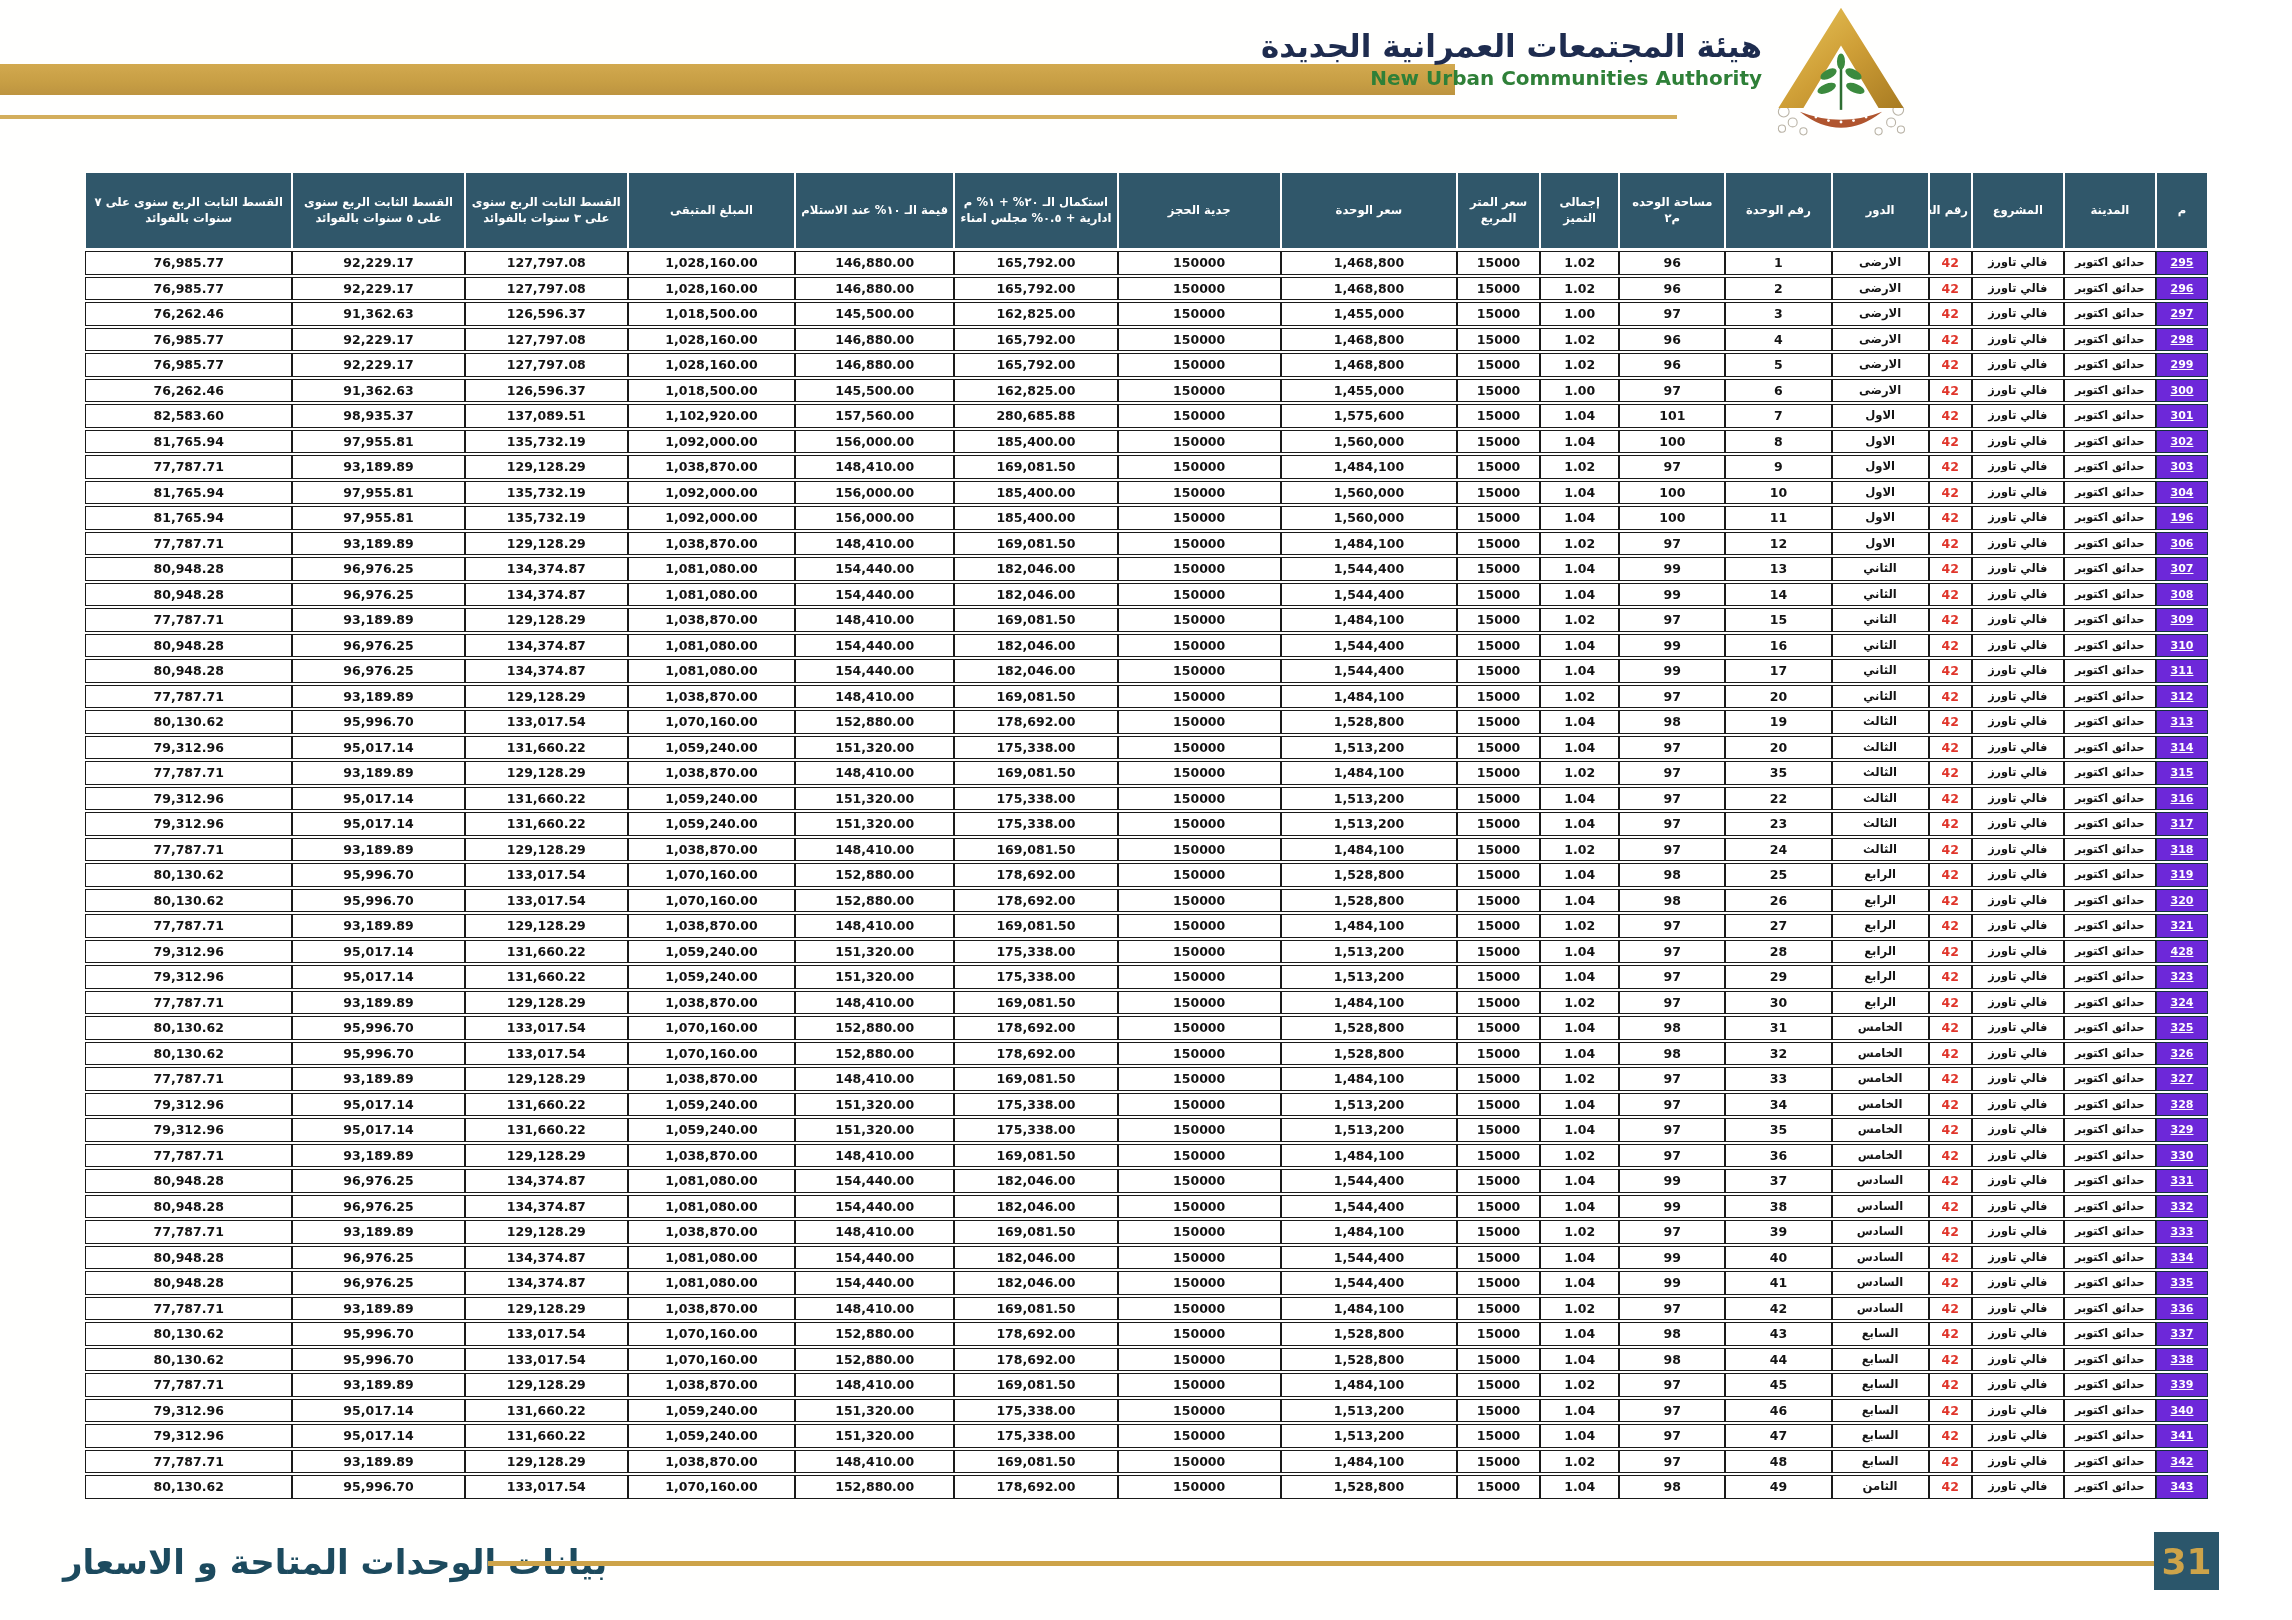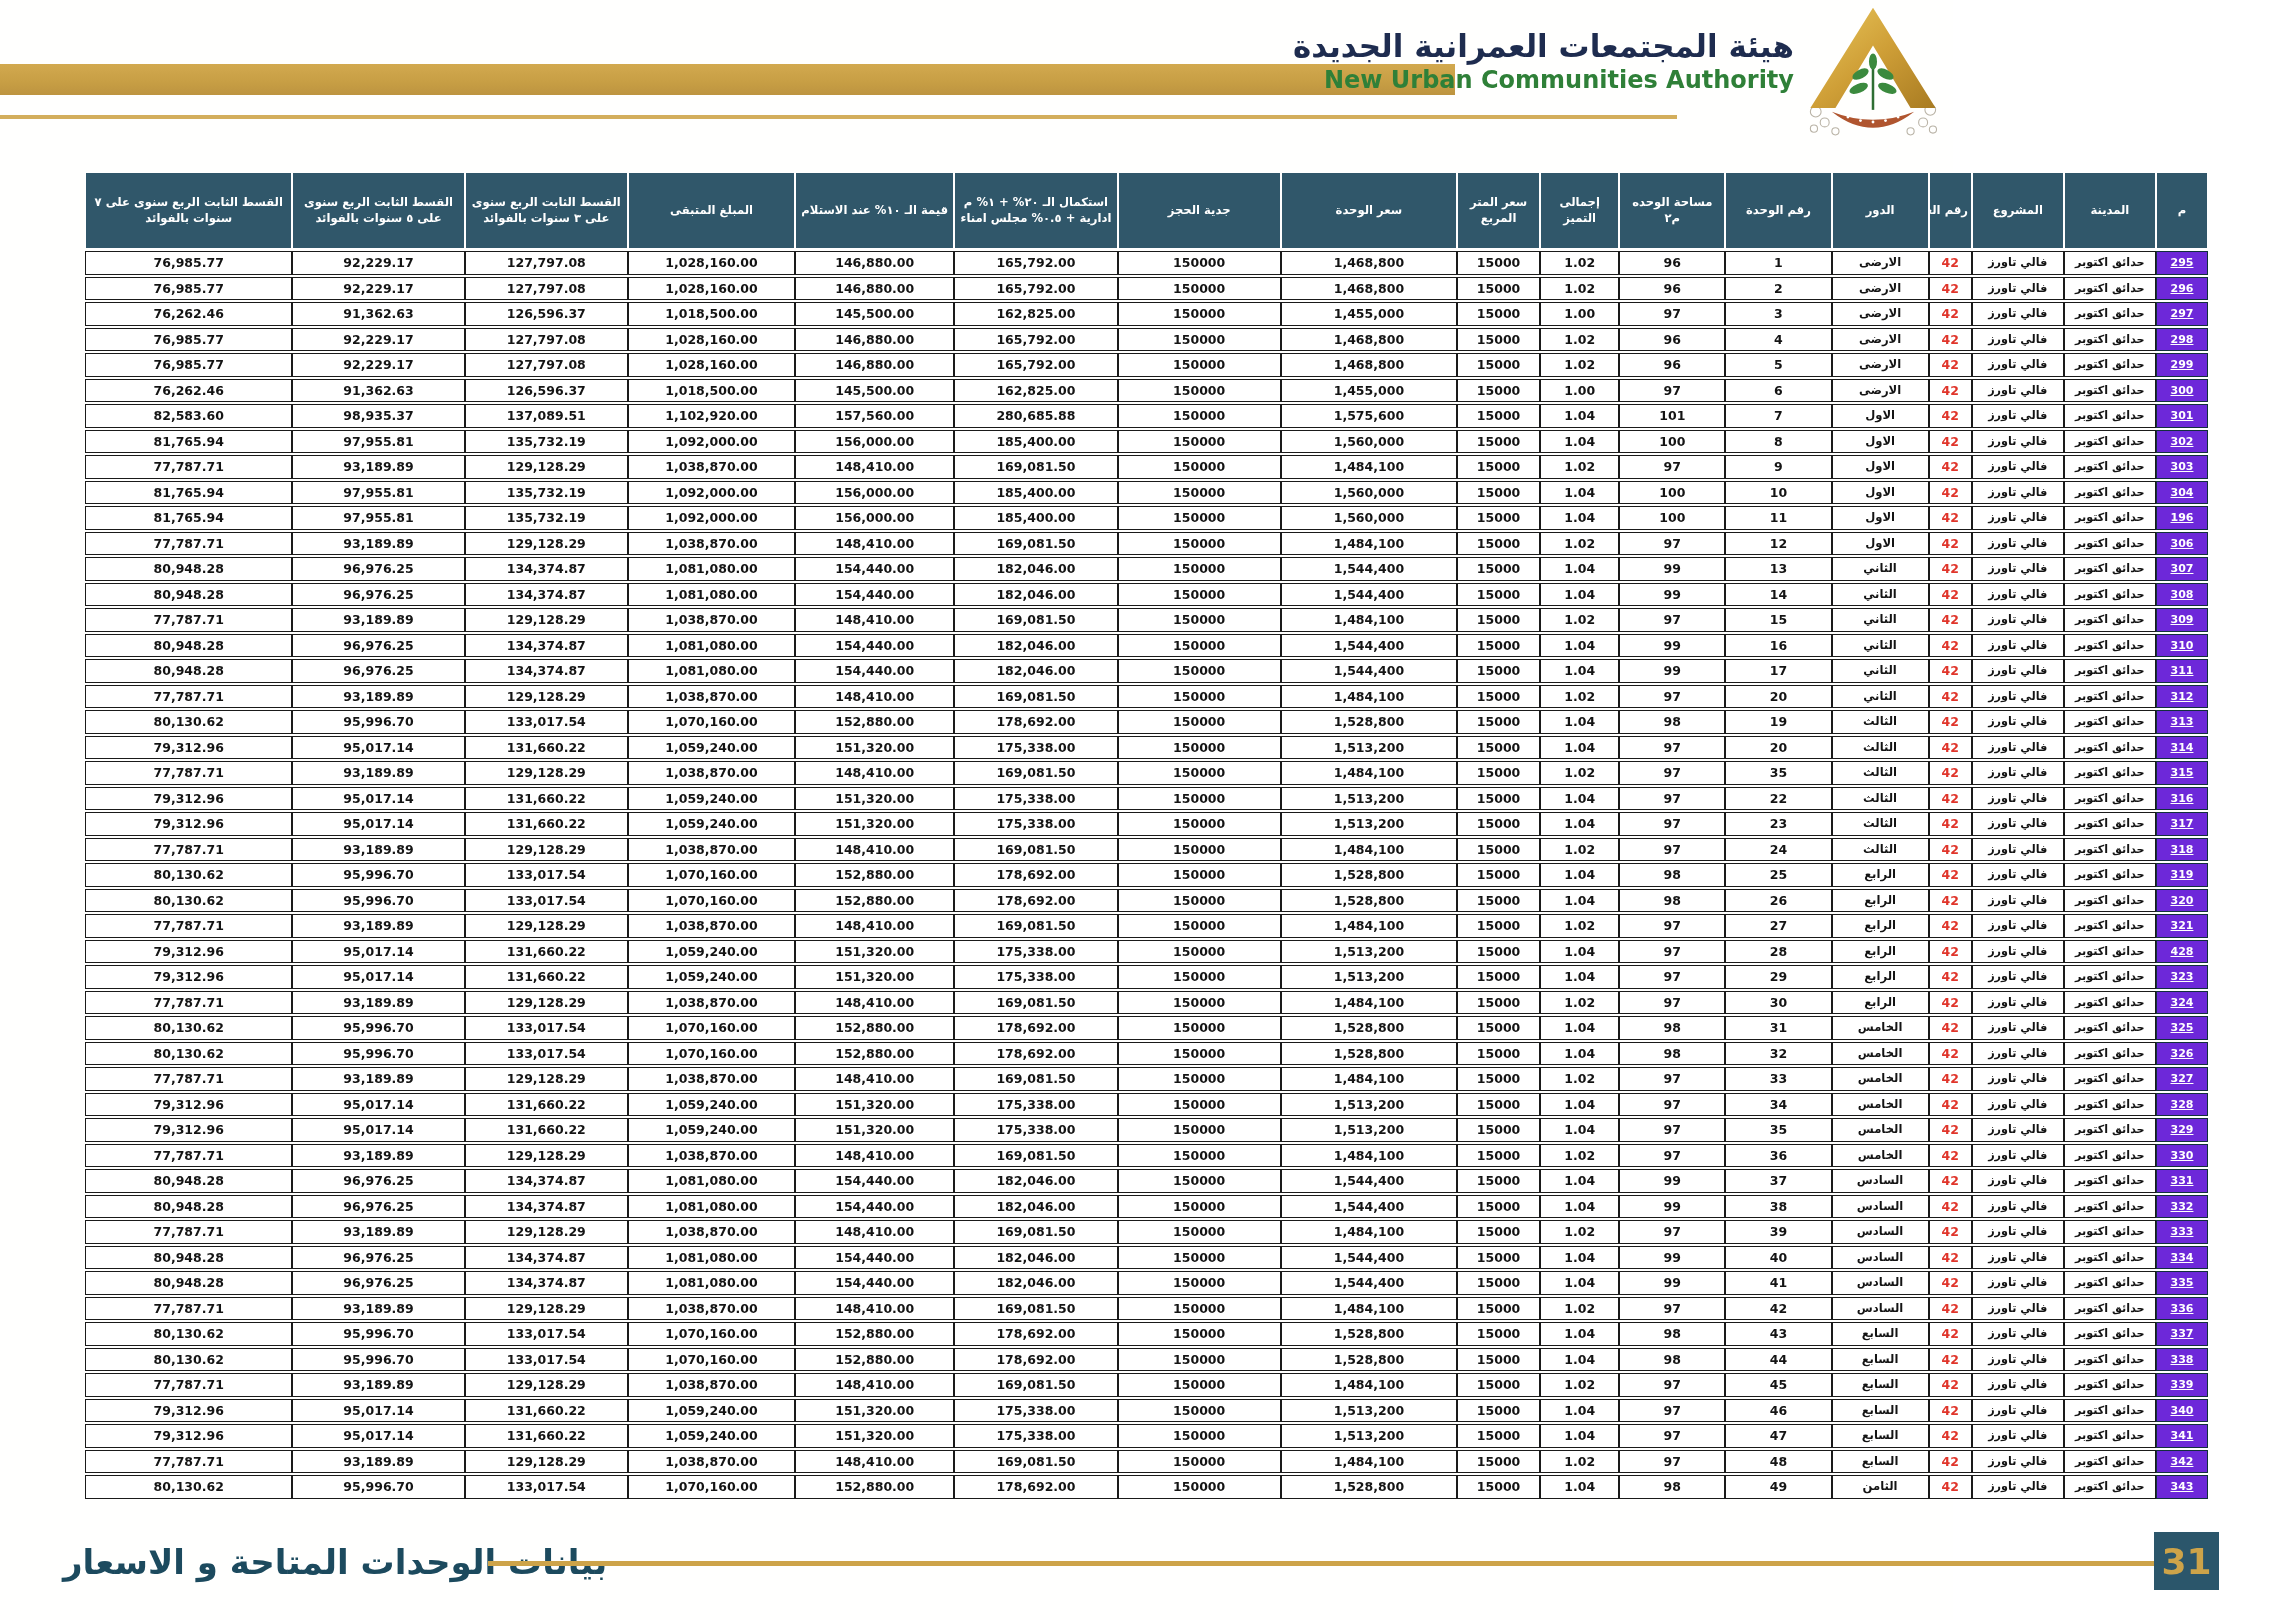--- a/index.html
+++ b/index.html
@@ -1,24 +1,24 @@
 <!DOCTYPE html>
 <html lang="ar" style="font-size:14.3px"><head>
 <meta charset="utf-8">
 <style>
   html,body{margin:0;padding:0;}
   body{width:2293px;height:1620px;background:#ffffff;font-family:"DejaVu Sans",sans-serif;overflow:hidden;}
-  .page{position:absolute;inset:0;width:1921px;height:1620px;background:#fffffe;padding-left:32px;}
+  .page{position:absolute;inset:0;width:1921px;height:1620px;background:#fffffe;}
 
   
   .gold-bar{position:absolute;left:0;top:64px;width:1455px;height:31px;background:linear-gradient(180deg,#d2a94f 0%,#c79e44 60%,#bd9440 100%);}
   .gold-line-top{position:absolute;left:0;top:115px;width:1677px;height:3.6px;background:#d3ae5c;}
   .title-block{position:absolute;top:29px;right:159px;text-align:right;direction:rtl;}
   .title-ar{font-size:31px;font-weight:bold;color:#1e2c4f;letter-spacing:0;line-height:1.15;}
-  .title-en{font-size:24px;font-weight:bold;color:#2f8038;direction:ltr;line-height:1.2;margin-top:1.8px;}
+  .title-en{font-size:20px;font-weight:bold;color:#2f8038;direction:ltr;line-height:1.2;margin-top:1.8px;}
   .logo{position:absolute;top:3.6px;right:12.5px;width:136px;height:133px;}
 
   
   .table-wrap{position:absolute;left:85px;top:170px;width:2123px;}
   table{border-collapse:separate;border-spacing:0 2.7px;table-layout:fixed;width:2123px;direction:rtl;}
   thead th{background:#30576a;color:#ffffff;font-weight:bold;font-size:11.6px;line-height:1.3;border:1.8px solid #ffffff;vertical-align:middle;padding:1.8px 2.7px;height:77px;box-sizing:border-box;}
   thead th.nowrap{white-space:nowrap;overflow:hidden;}
   tbody td{background:#ffffff;color:#141414;font-weight:bold;font-size:12.5px;text-align:center;border:0.9px solid #1a1a1a;height:21.5px;line-height:21.5px;padding:0 2.7px;box-sizing:content-box;white-space:nowrap;overflow:hidden;}
   tbody td.c0{background:#6d28d9;color:#ffffff;border:0.9px solid #12303d;font-size:11px;text-decoration:underline;}
   tbody td.c1,tbody td.c2{font-size:11.2px;}

